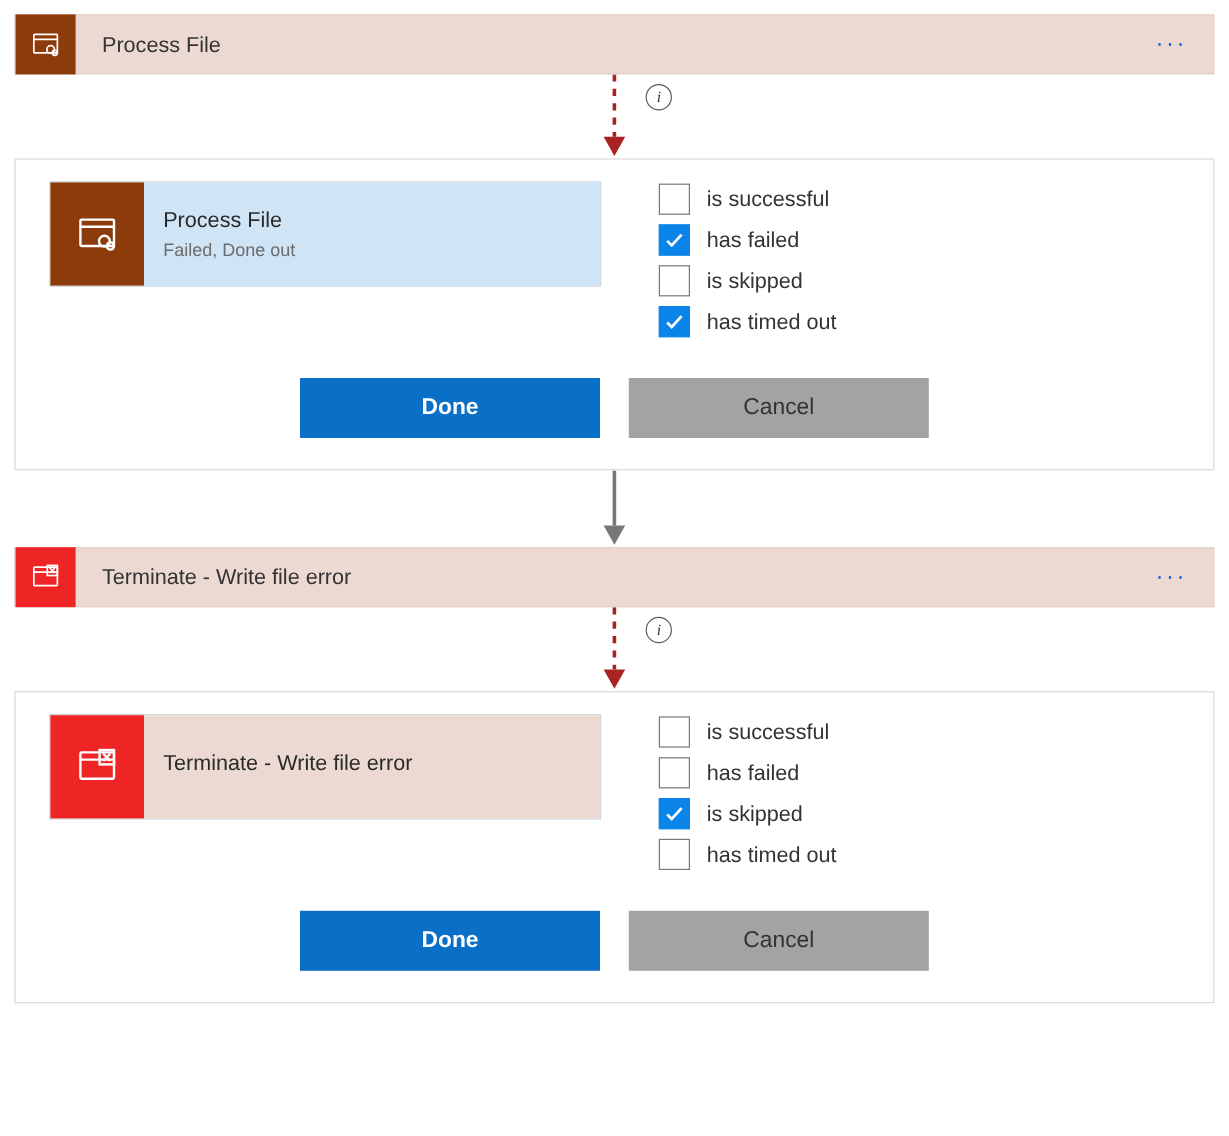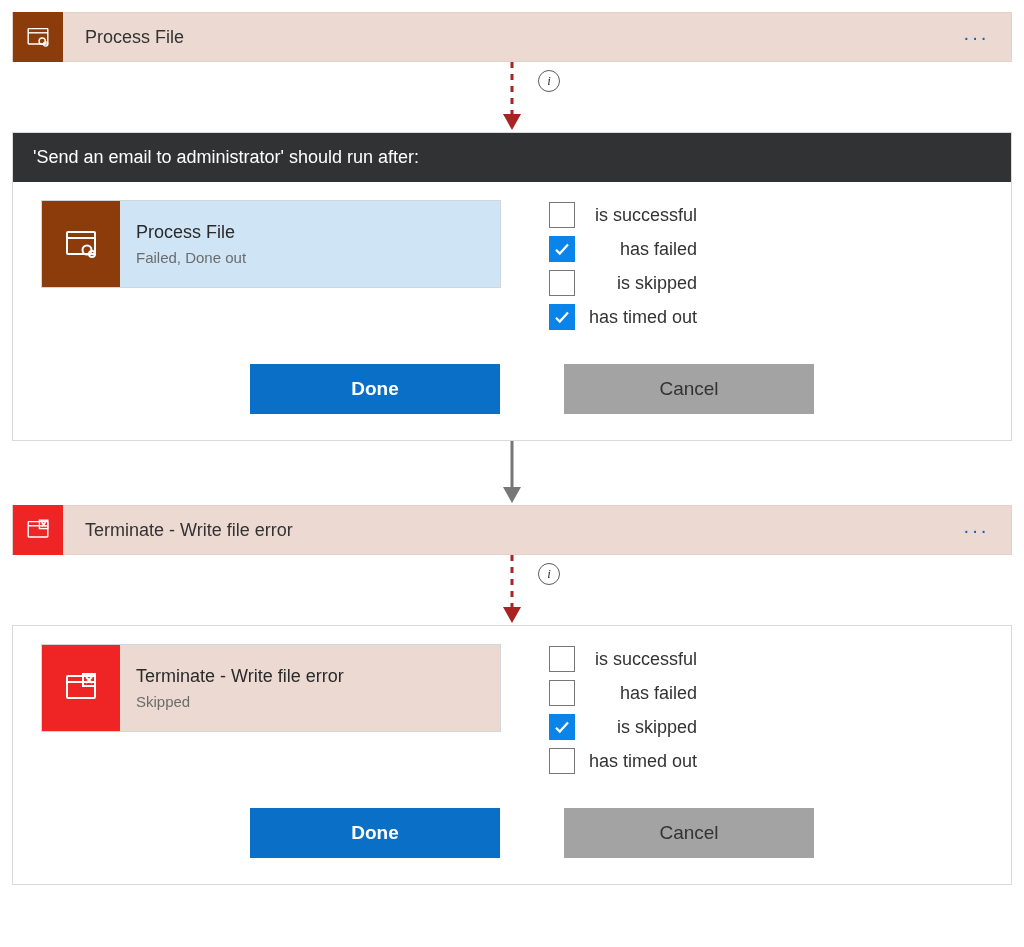--- a/index.html
+++ b/index.html
@@ -51,32 +51,32 @@
   .dep-card.tan-body  .dep-body { background: #ecdad2; }
   .dep-icon { width: 78px; display: flex; align-items: center; justify-content: center; }
   .dep-icon.brown { background: #8c3b0b; }
   .dep-icon.red   { background: #ef2424; }
   .dep-icon svg { width: 40px; height: 40px; }
   .dep-body { flex: 1; padding: 14px 16px; display: flex; flex-direction: column; justify-content: center; }
   .dep-title { font-size: 18px; color: #2a2a2a; margin-bottom: 6px; }
   .dep-sub   { font-size: 15px; color: #6c6c6c; }
 
   .checks { display: flex; flex-direction: column; gap: 8px; padding-top: 2px; }
-  .check-row { display: flex; align-items: center; gap: 14px; font-size: 18px; color: #333; justify-content: space-between; }
+  .check-row { display: flex; align-items: center; gap: 14px; font-size: 18px; color: #333; }
   .box {
     width: 26px; height: 26px; border: 1px solid #777; background: #fff;
     display: flex; align-items: center; justify-content: center;
   }
   .box.checked { background: #0a84e8; border-color: #0a84e8; }
   .box.checked svg { width: 18px; height: 18px; stroke: #fff; stroke-width: 3; fill: none; }
 
   .btn-row { display: flex; justify-content: center; gap: 24px; margin: 6px 0 26px 0; }
   .btn {
     width: 250px; height: 50px; display: flex; align-items: center; justify-content: center;
-    font-size: 19px; cursor: pointer; border: none; margin-left: 40px;
+    font-size: 19px; cursor: pointer; border: none;
   }
   .btn.primary { background: #0a6fc7; color: #fff; font-weight: 600; }
   .btn.secondary { background: #a3a3a3; color: #333; }
 </style>
 </head>
 <body>
 
 <svg width="0" height="0" style="position:absolute">
   <defs>
     <g id="scope-icon">
@@ -109,21 +109,20 @@
 
   <div class="connector" style="height:70px">
     <svg width="30" height="70">
       <line x1="15" y1="0" x2="15" y2="52" stroke="#a92323" stroke-width="3" stroke-dasharray="6 6"></line>
       <polygon points="15,68 6,52 24,52" fill="#a92323"></polygon>
     </svg>
     <div class="info-badge">i</div>
   </div>
 
   <div class="panel">
-    <div class="panel-header">'Send an email to administrator' should run after:</div>
     <div class="panel-body">
       <div class="dep-card blue-body">
         <div class="dep-icon brown">
           <svg viewBox="0 0 40 40">
               <use href="#scope-icon"></use>
             </svg>
         </div>
         <div class="dep-body">
           <div class="dep-title">Process File</div>
           <div class="dep-sub">Failed, Done out</div>
@@ -190,21 +189,20 @@
   <div class="panel">
     <div class="panel-body">
       <div class="dep-card tan-body">
         <div class="dep-icon red">
           <svg viewBox="0 0 40 40">
               <use href="#terminate-icon"></use>
             </svg>
         </div>
         <div class="dep-body">
           <div class="dep-title">Terminate - Write file error</div>
-          <div class="dep-sub">Skipped</div>
         </div>
       </div>
       <div class="checks">
         <div class="check-row">
           <div class="box"></div>
           <span>is successful</span>
         </div>
         <div class="check-row">
           <div class="box"></div>
           <span>has failed</span>

